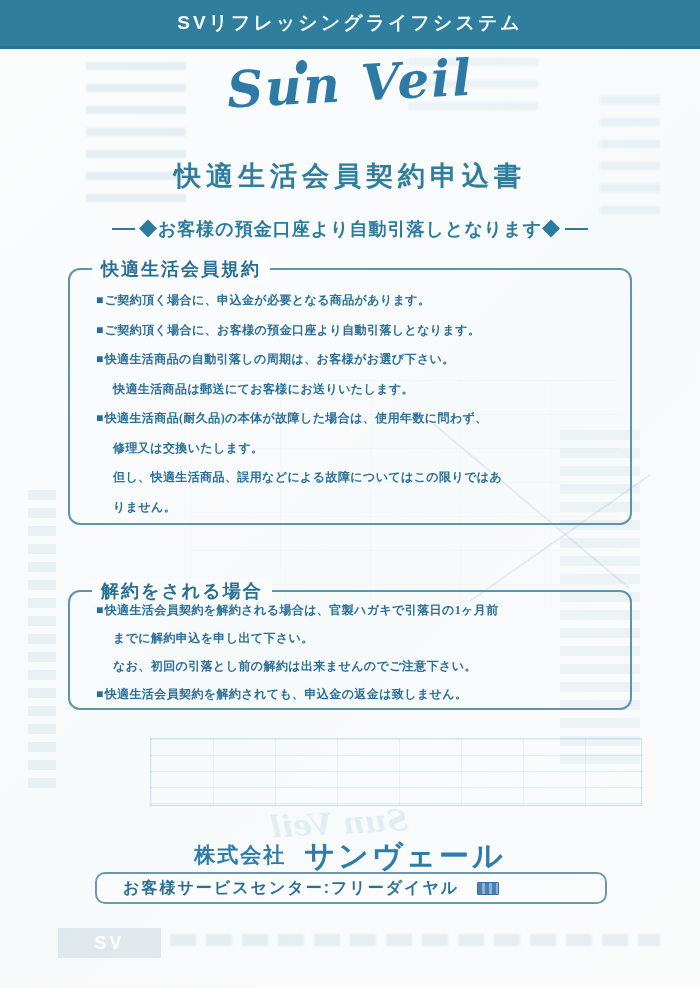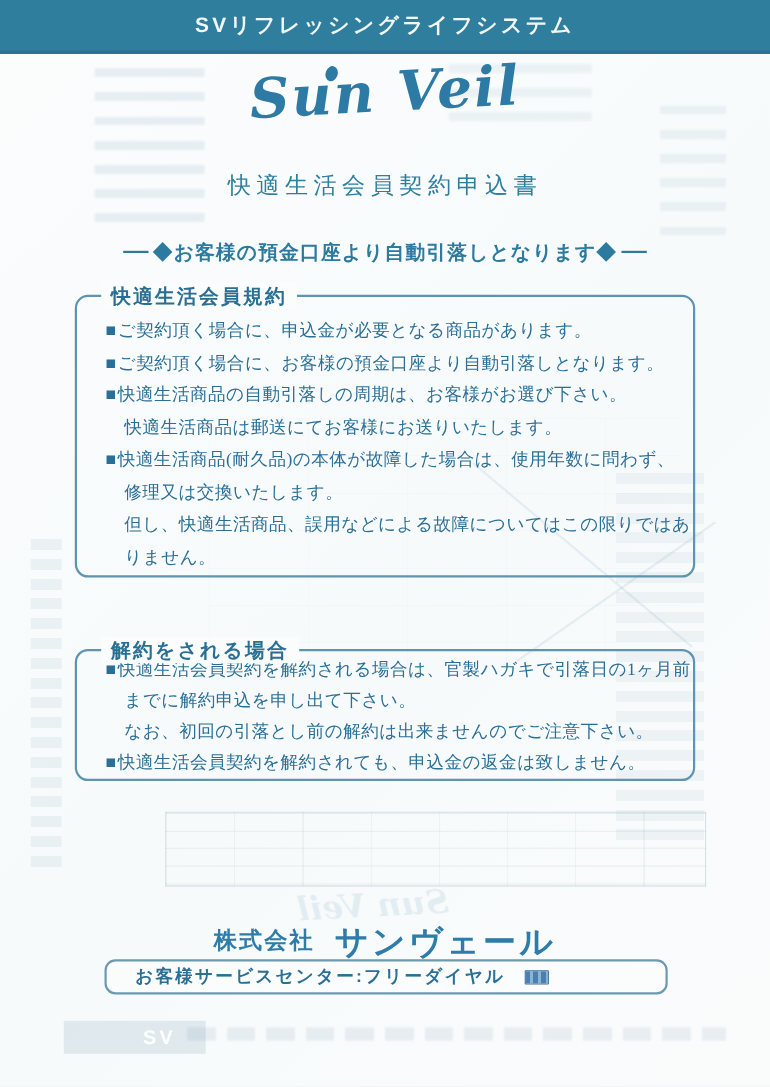--- a/index.html
+++ b/index.html
@@ -13,33 +13,33 @@
     border-bottom:3px solid #2a7390;display:flex;align-items:center;justify-content:center;}
   .topbar-text{color:#f2f7f6;font-size:19px;font-weight:bold;letter-spacing:3px;}
   
   .logo{position:absolute;top:54px;left:0;right:0;text-align:center;
     font-family:"DejaVu Serif",serif;font-style:italic;font-weight:bold;
     font-size:50px;color:#2d7ba4;transform:rotate(-3deg);letter-spacing:2px;}
   .logo-dot{position:absolute;top:60px;left:296px;width:11px;height:14px;border-radius:50%;
     background:#2d7ba4;transform:rotate(18deg);}
   
   .title{position:absolute;top:140px;left:0;right:0;text-align:center;
-    font-size:21px;font-weight:normal;letter-spacing:5px;color:#2f7e9e;}
+    font-size:27px;font-weight:bold;letter-spacing:5px;color:#2f7e9e;}
   
   .notice{position:absolute;top:217px;left:112px;right:112px;display:flex;align-items:center;}
   .notice .rule{flex:1;height:2px;background:#2c7a9e;}
   .notice-text{padding:0 4px;color:#2c7a9e;font-weight:bold;font-size:18px;letter-spacing:1px;white-space:nowrap;}
   
   .box{position:absolute;left:68px;width:564px;border:2px solid #5e94ae;border-radius:12px;box-sizing:border-box;}
   .box1{top:268px;height:257px;}
   .box2{top:590px;height:120px;}
   .box-heading{position:absolute;top:-13px;left:22px;background:#fbfdfd;padding:0 9px;
     font-family:"Liberation Serif",serif;font-weight:bold;font-size:18px;color:#296f94;letter-spacing:2px;white-space:nowrap;}
-  .box-body{padding:16px 8px 0 26px;font-family:"Liberation Serif",serif;font-weight:normal;
-    color:#2b6f96;font-size:16px;letter-spacing:0.4px;}
+  .box-body{padding:16px 8px 0 26px;font-family:"Liberation Serif",serif;font-weight:bold;
+    color:#2b6f96;font-size:12px;letter-spacing:0.4px;}
   .box2 .box-body{padding-top:4px;}
   .line{line-height:29.5px;white-space:nowrap;}
   .box2 .line{line-height:28px;}
   .line.cont{padding-left:17px;}
   .bullet{margin-right:1px;}
   
   .company{position:absolute;top:836px;left:0;right:0;text-align:center;color:#2e7ca8;white-space:nowrap;}
   .company-prefix{font-size:21px;font-weight:bold;letter-spacing:2px;margin-right:18px;vertical-align:4px;margin-top:12px;}
   .company-name{font-size:30px;font-weight:bold;letter-spacing:3px;}
   .service-box{position:absolute;left:95px;top:872px;width:512px;height:32px;
@@ -56,23 +56,23 @@
     background:
       repeating-linear-gradient(180deg,rgba(90,140,170,0.12) 0 1px,transparent 1px 16px),
       repeating-linear-gradient(90deg,rgba(90,140,170,0.08) 0 1px,transparent 1px 62px);}
   .g-grid{filter:blur(0.5px);opacity:0.55;
     background:
       repeating-linear-gradient(180deg,rgba(110,150,180,0.07) 0 1px,transparent 1px 34px),
       repeating-linear-gradient(90deg,rgba(110,150,180,0.05) 0 1px,transparent 1px 90px);}
   .g-diag{height:2px;background:rgba(100,150,180,0.14);filter:blur(0.6px);transform-origin:left center;}
   .g-script{font-family:"DejaVu Serif",serif;font-style:italic;font-weight:bold;font-size:30px;
     color:#2d7ba4;opacity:0.10;transform:scaleX(-1) rotate(3deg);filter:blur(0.5px);white-space:nowrap;}
-  .g-badge{left:58px;top:928px;width:84px;height:30px;background:rgba(100,140,170,0.16);
+  .g-badge{left:58px;top:928px;width:103px;height:30px;background:rgba(100,140,170,0.16);
     color:rgba(255,255,255,0.95);font-weight:bold;font-size:18px;letter-spacing:3px;
-    display:flex;align-items:center;justify-content:center;filter:blur(0.6px);padding-left:45px;}
+    display:flex;align-items:center;justify-content:center;filter:blur(0.6px);}
   .g-bottomline{left:170px;top:934px;width:490px;height:12px;filter:blur(1px);
     background:repeating-linear-gradient(90deg,rgba(90,130,160,0.11) 0 26px,transparent 26px 36px);}
 </style>
 </head>
 <body>
 
 <div class="page">
 
   <div class="ghost g-textblob" aria-hidden="true" style="left:86px;top:62px;width:100px;height:150px;"></div>
   <div class="ghost g-textblob" aria-hidden="true" style="left:408px;top:58px;width:130px;height:62px;opacity:.7;"></div>

